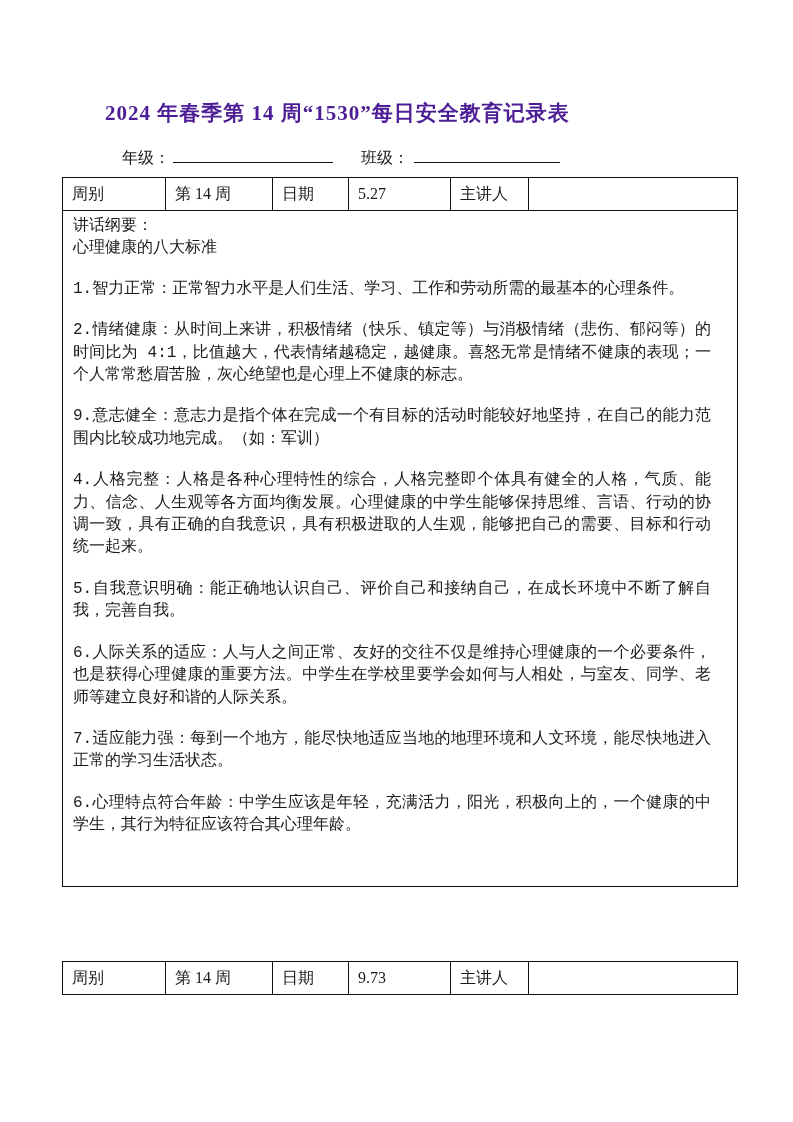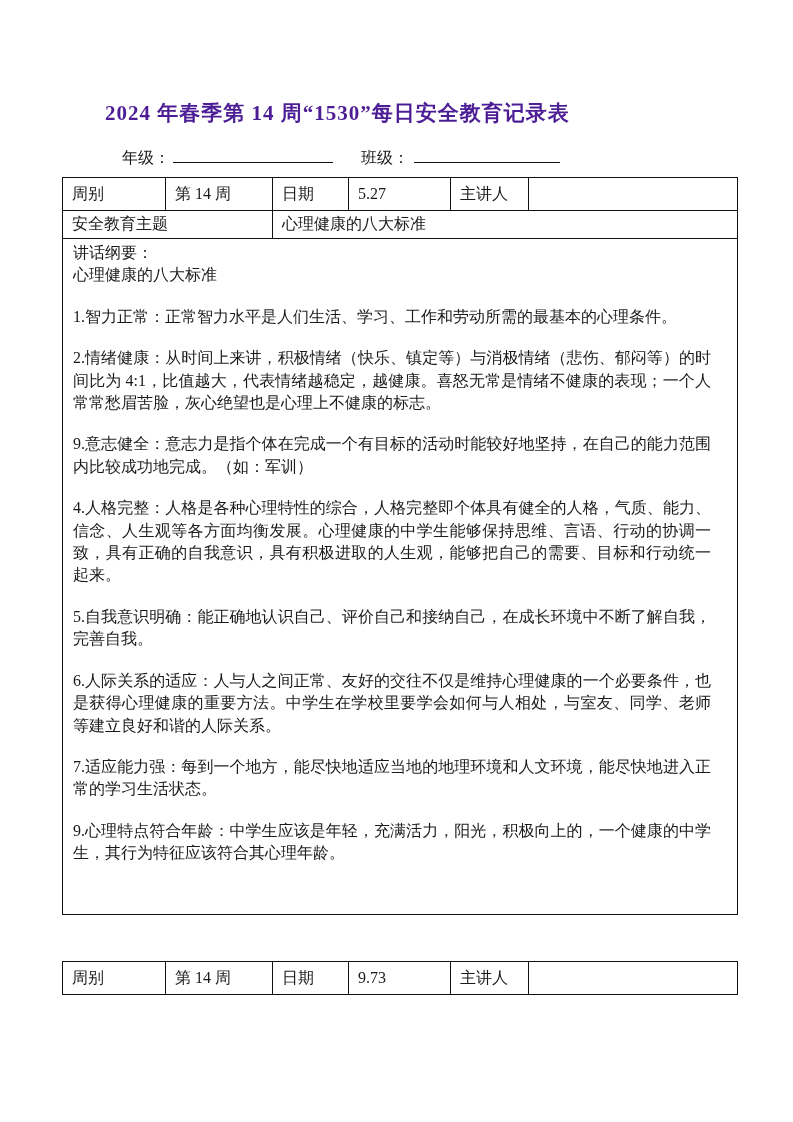--- a/index.html
+++ b/index.html
@@ -58,20 +58,21 @@
     vertical-align:top;
     padding:3px 26px 0 10px;
   }
   .content-cell .line { line-height:22.4px; }
   .content-cell .gap-after { margin-bottom:19px; }
   .content-cell p {
     margin:0 0 19px 0;
     line-height:22.4px;
     text-align:justify;
     text-justify:inter-ideograph;
+    font-family:Liberation Mono, monospace;
   }
 </style>
 </head>
 <body>
 
 <div class="page">
 
   <h1 class="doc-title">2024 年春季第 14 周“1530”每日安全教育记录表</h1>
 
   <div class="grade-line">
@@ -89,36 +90,32 @@
     </colgroup>
     <tbody>
       <tr class="row-head">
         <td>周别</td>
         <td>第 14 周</td>
         <td>日期</td>
         <td>5.27</td>
         <td>主讲人</td>
         <td></td>
       </tr>
-      <tr class="row-topic">
-        <td colspan="2">安全教育主题</td>
-        <td colspan="4">心理健康的八大标准</td>
-      </tr>
       <tr>
         <td colspan="6" class="content-cell">
           <div class="line">讲话纲要：</div>
           <div class="line gap-after">心理健康的八大标准</div>
           <p>1.智力正常：正常智力水平是人们生活、学习、工作和劳动所需的最基本的心理条件。</p>
           <p>2.情绪健康：从时间上来讲，积极情绪（快乐、镇定等）与消极情绪（悲伤、郁闷等）的时间比为 4:1，比值越大，代表情绪越稳定，越健康。喜怒无常是情绪不健康的表现；一个人常常愁眉苦脸，灰心绝望也是心理上不健康的标志。</p>
           <p>9.意志健全：意志力是指个体在完成一个有目标的活动时能较好地坚持，在自己的能力范围内比较成功地完成。（如：军训）</p>
           <p>4.人格完整：人格是各种心理特性的综合，人格完整即个体具有健全的人格，气质、能力、信念、人生观等各方面均衡发展。心理健康的中学生能够保持思维、言语、行动的协调一致，具有正确的自我意识，具有积极进取的人生观，能够把自己的需要、目标和行动统一起来。</p>
           <p>5.自我意识明确：能正确地认识自己、评价自己和接纳自己，在成长环境中不断了解自我，完善自我。</p>
           <p>6.人际关系的适应：人与人之间正常、友好的交往不仅是维持心理健康的一个必要条件，也是获得心理健康的重要方法。中学生在学校里要学会如何与人相处，与室友、同学、老师等建立良好和谐的人际关系。</p>
           <p>7.适应能力强：每到一个地方，能尽快地适应当地的地理环境和人文环境，能尽快地进入正常的学习生活状态。</p>
-          <p>9.心理特点符合年龄：中学生应该是年轻，充满活力，阳光，积极向上的，一个健康的中学生，其行为特征应该符合其心理年龄。</p>
+          <p>6.心理特点符合年龄：中学生应该是年轻，充满活力，阳光，积极向上的，一个健康的中学生，其行为特征应该符合其心理年龄。</p>
         </td>
       </tr>
     </tbody>
   </table>
 
   <table class="rec-table t2">
     <colgroup>
       <col style="width:103px">
         <col style="width:107px">
         <col style="width:76px">

